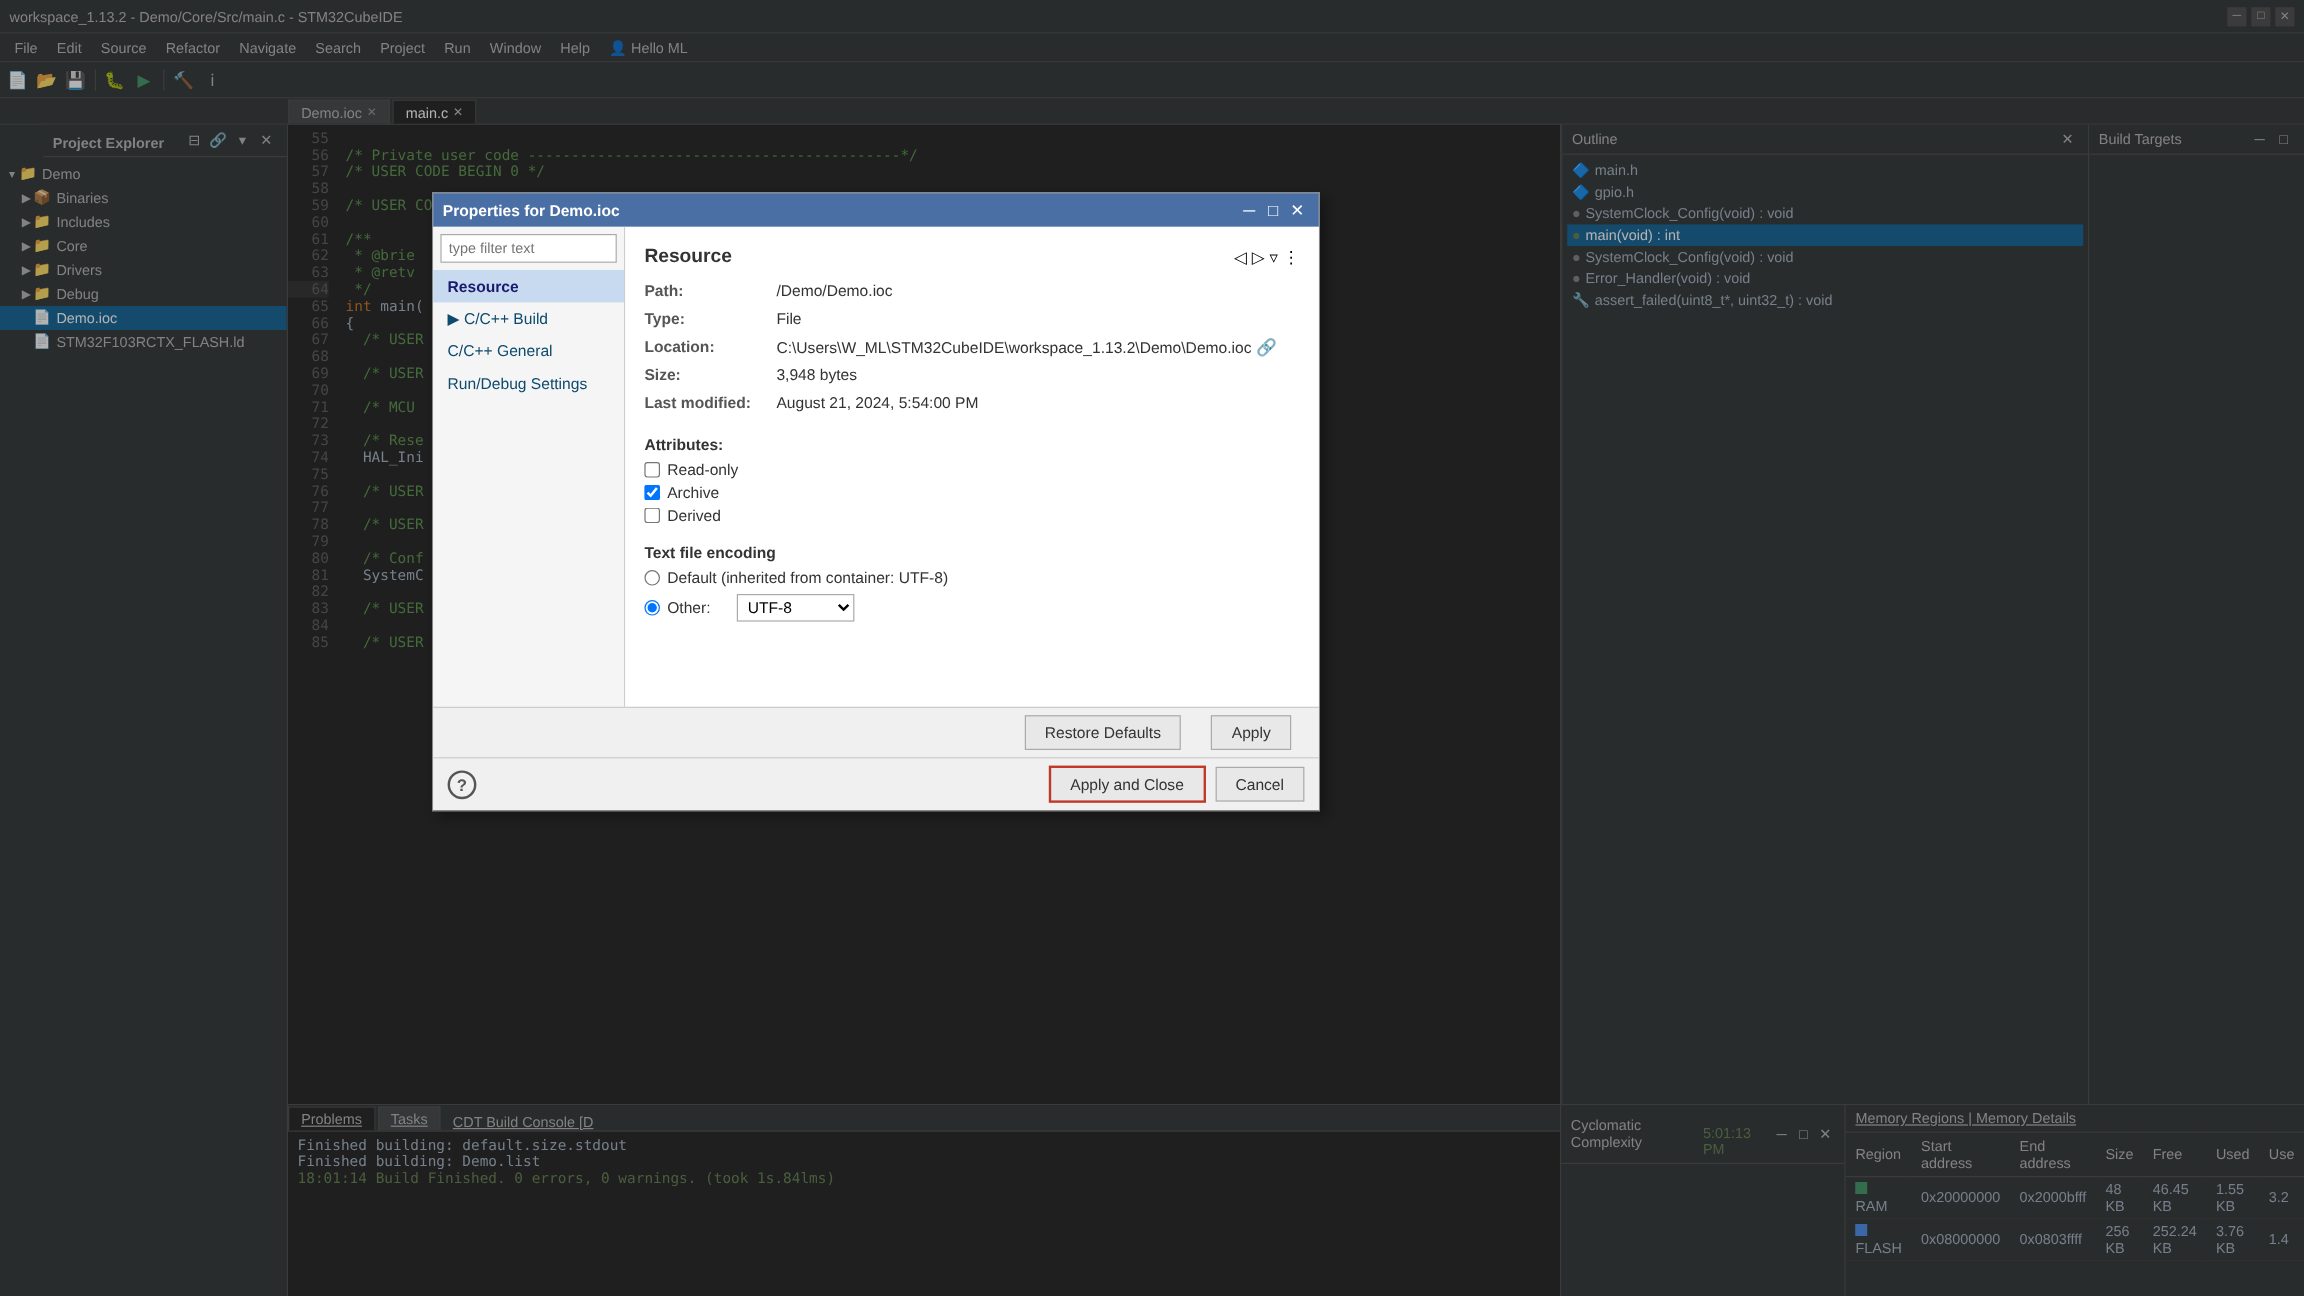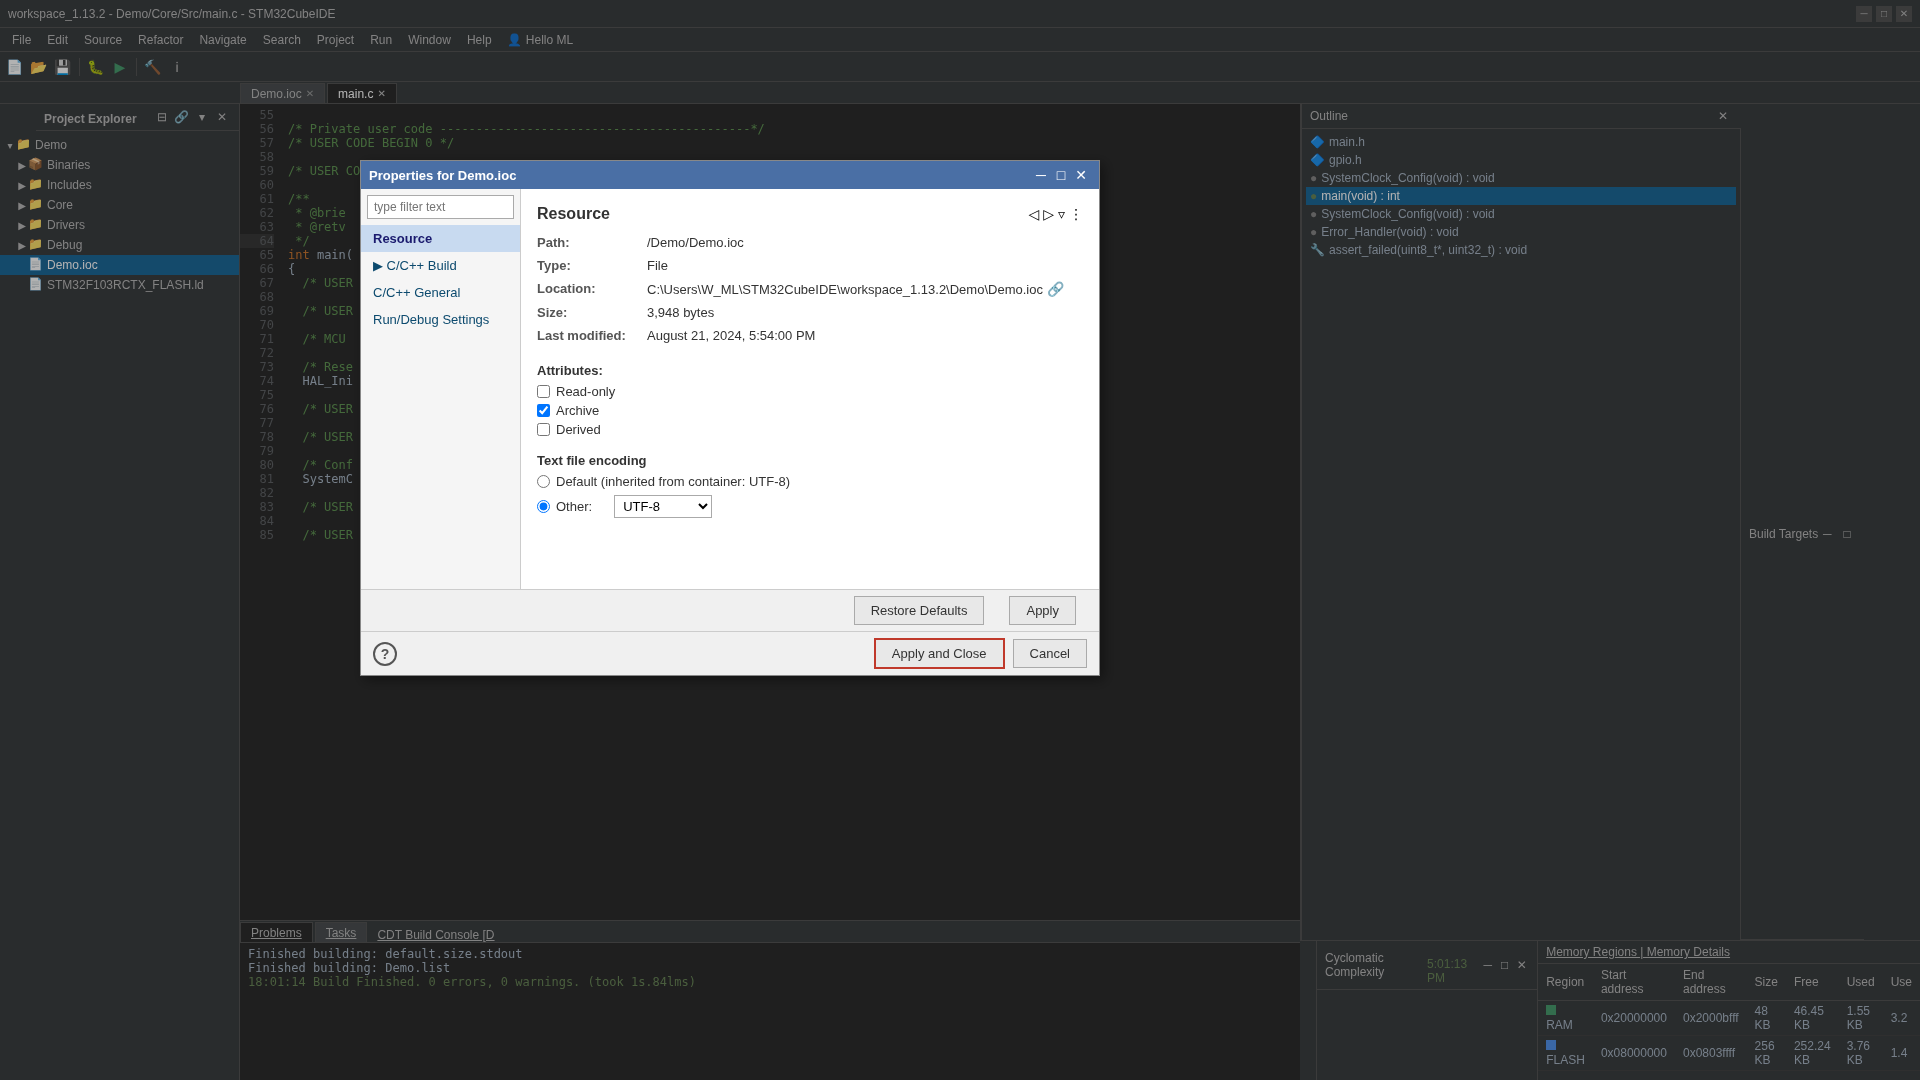--- a/index.html
+++ b/index.html
@@ -336,33 +336,33 @@
             <span style="color:#888;margin-right:4px;">●</span>
             <span>Error_Handler(void) : void</span>
           </div>
           <div class="outline-item">
             <span style="color:#888;margin-right:4px;">🔧</span>
             <span>assert_failed(uint8_t*, uint32_t) : void</span>
           </div>
         </div>
       </div>
 
-      <div style="width:180px;background:#3c3f41;border-left:1px solid #555;display:flex;flex-direction:row;margin-top:24px;">
+      <div style="width:180px;background:#3c3f41;border-left:1px solid #555;display:flex;flex-direction:column;">
         <div class="right-panel-header">
           <span>Build Targets</span>
           <div style="display:flex;gap:2px;">
             <button class="sidebar-toolbar-btn">─</button>
             <button class="sidebar-toolbar-btn">□</button>
           </div>
         </div>
         <div style="flex:1;"></div>
       </div>
     </div>
 
-    <div style="height:140px;border-top:1px solid #555;display:flex;padding-left:16px;">
+    <div style="height:160px;border-top:1px solid #555;display:flex;">
       <div class="cyclomatic-panel" style="width:320px;">
         <div class="cyclomatic-header">
           <span>Cyclomatic Complexity</span>
           <div style="display:flex;gap:2px;align-items:center;">
             <span class="timestamp">5:01:13 PM</span>
             <button class="sidebar-toolbar-btn">─</button>
             <button class="sidebar-toolbar-btn">□</button>
             <button class="sidebar-toolbar-btn">✕</button>
           </div>
         </div>

